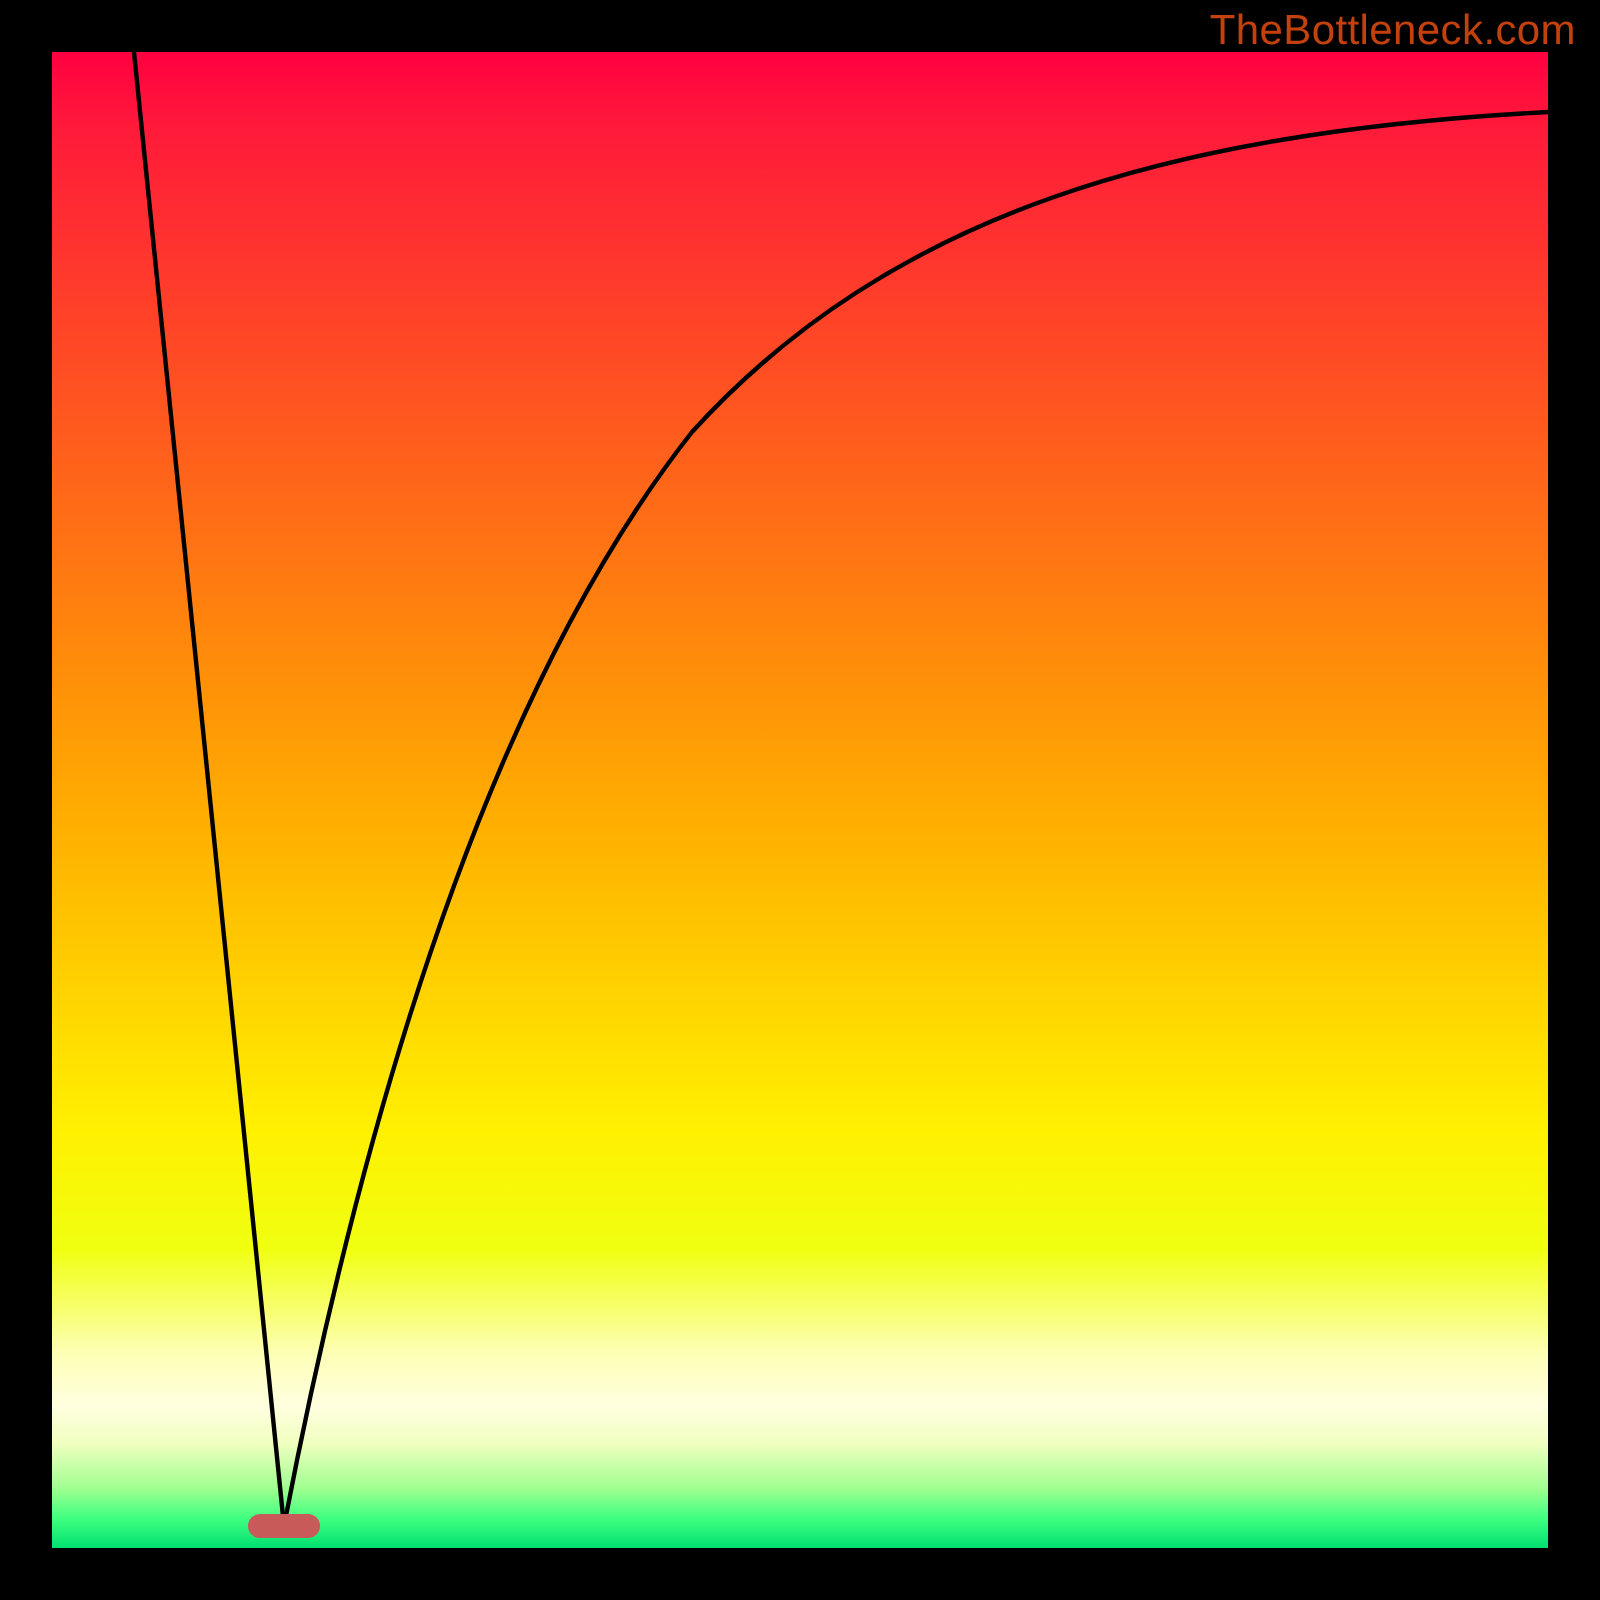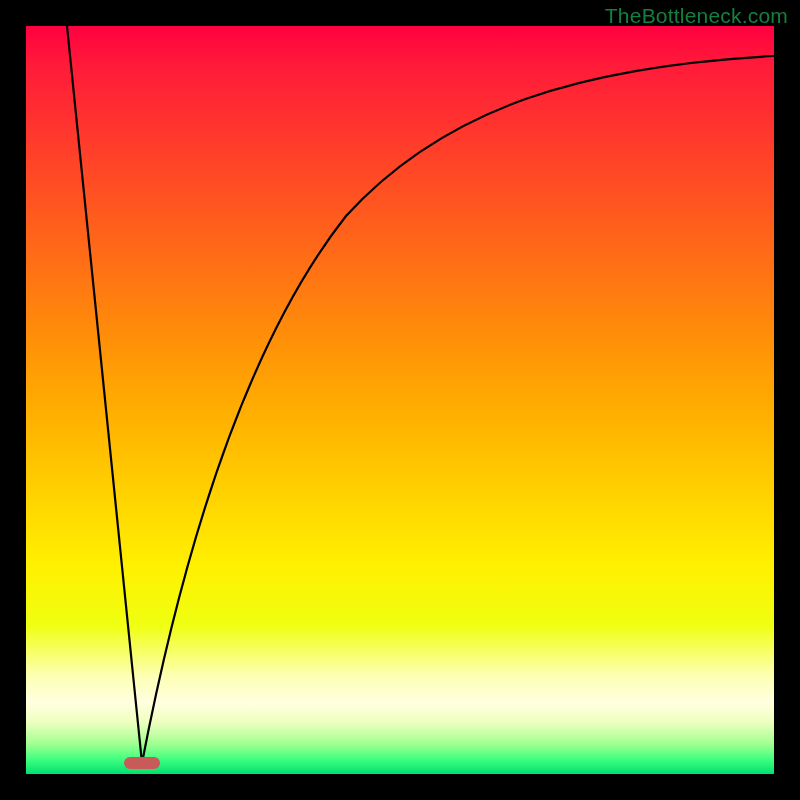--- a/index.html
+++ b/index.html
@@ -63,21 +63,21 @@
     position: absolute;
     width: 36px;
     height: 12px;
     border-radius: 6px;
     background: #c85a5a;
   }
   .watermark {
     position: absolute;
     top: 4px;
     right: 12px;
-    color: #15803d;
+    color: #c2410c;
     font-size: 21px;
     letter-spacing: 0.2px;
     font-weight: 400;
   }
 </style>
 </head>
 <body>
 
 <div class="frame">
 

